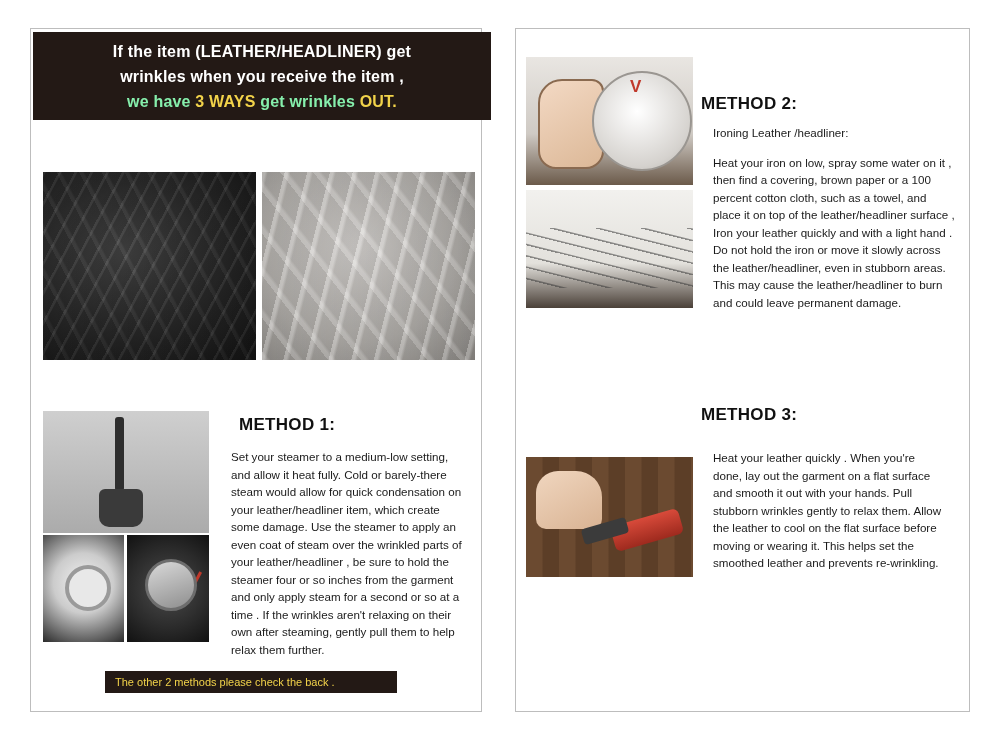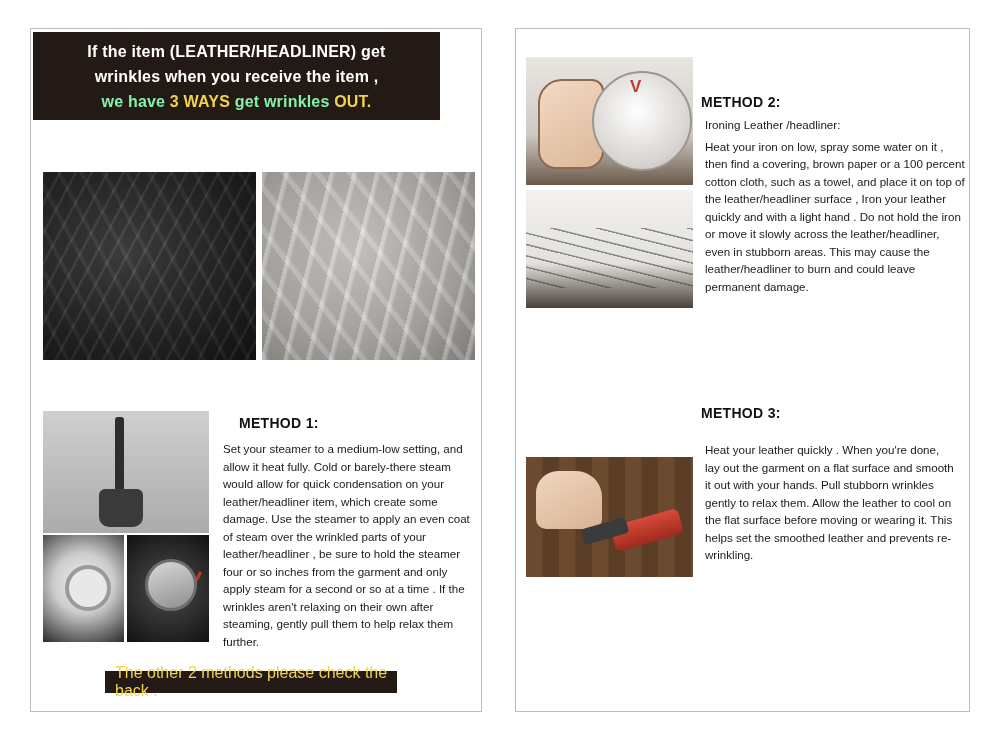--- a/index.html
+++ b/index.html
@@ -39,21 +39,21 @@
     top: 28px;
     width: 455px;
     height: 684px;
   }
 
   
   .banner {
     position: absolute;
     left: 33px;
     top: 32px;
-    width: 407px;
+    width: 458px;
     height: 88px;
     background: #231915;
     display: flex;
     flex-direction: column;
     align-items: center;
     justify-content: center;
     text-align: center;
     box-sizing: border-box;
     padding: 4px 8px;
   }
@@ -215,52 +215,52 @@
     left: 56px; top: 66px; width: 46px; height: 16px;
     background: #3b3b3b;
     border-radius: 4px;
     transform: rotate(-16deg);
     z-index: 2;
   }
 
   
   .method-title {
     position: absolute;
-    font-size: 14px;
+    font-size: 17px;
     font-weight: bold;
     letter-spacing: 0.3px;
     color: #111;
   }
   .method-body {
     position: absolute;
     font-size: 11.6px;
     line-height: 17.5px;
     color: #1a1a1a;
   }
-  .method-body p { margin: 4px; }
+  .method-body p { margin: 12px; }
 
   .m1-title { left: 219px; top: 415px; padding-left: 20px; }
   .m1-body  { left: 219px; top: 436px; width: 258px; }
 
   .m2-title { left: 701px; top: 94px; }
   .m2-body  { left: 701px; top: 112px; width: 268px; }
 
   .m3-title { left: 701px; top: 405px; }
   .m3-body  { left: 701px; top: 437px; width: 258px; }
 
   
   .footer-note {
     position: absolute;
     left: 105px;
     top: 671px;
     width: 292px;
     height: 22px;
     background: #231915;
     color: #f2d34a;
-    font-size: 16px;
+    font-size: 11px;
     display: flex;
     align-items: center;
     padding-left: 10px;
     box-sizing: border-box;
   }
 </style>
 </head>
 <body>
 
 <div class="page">

